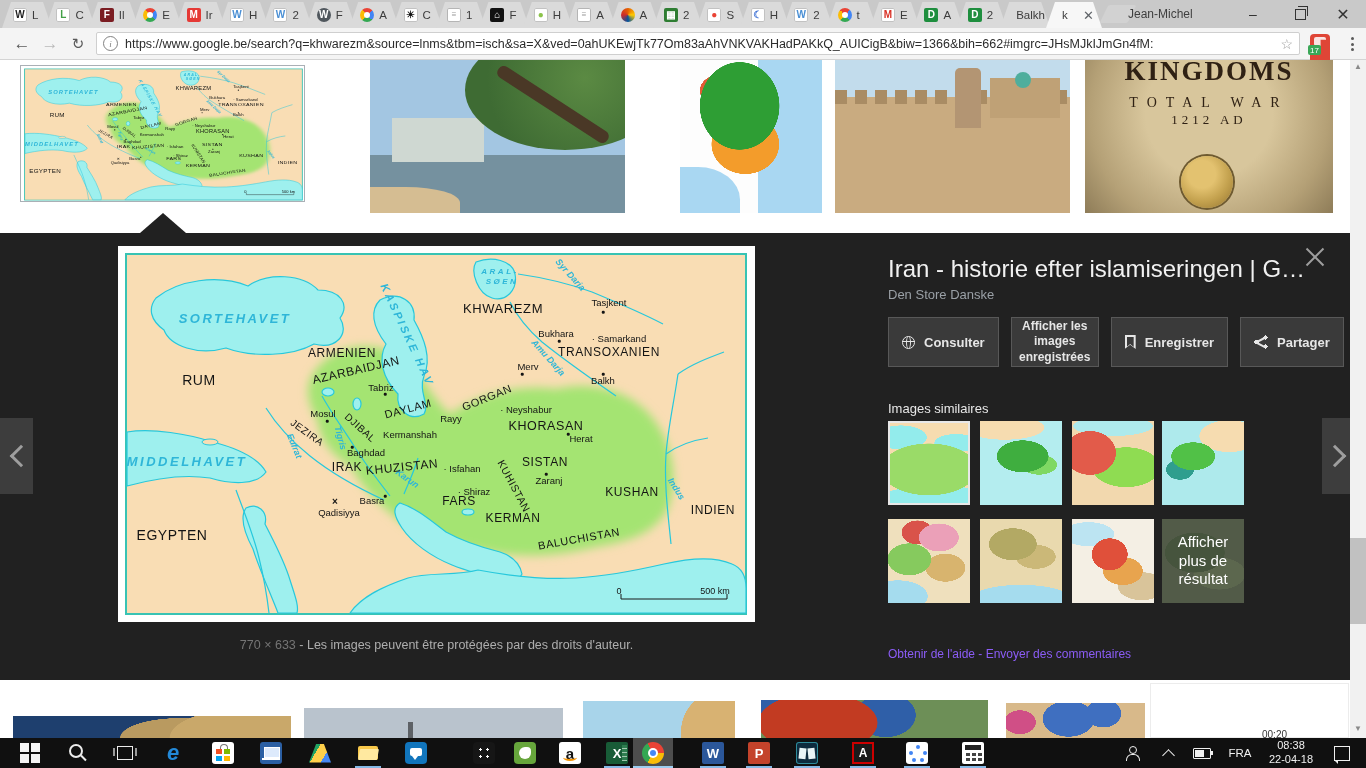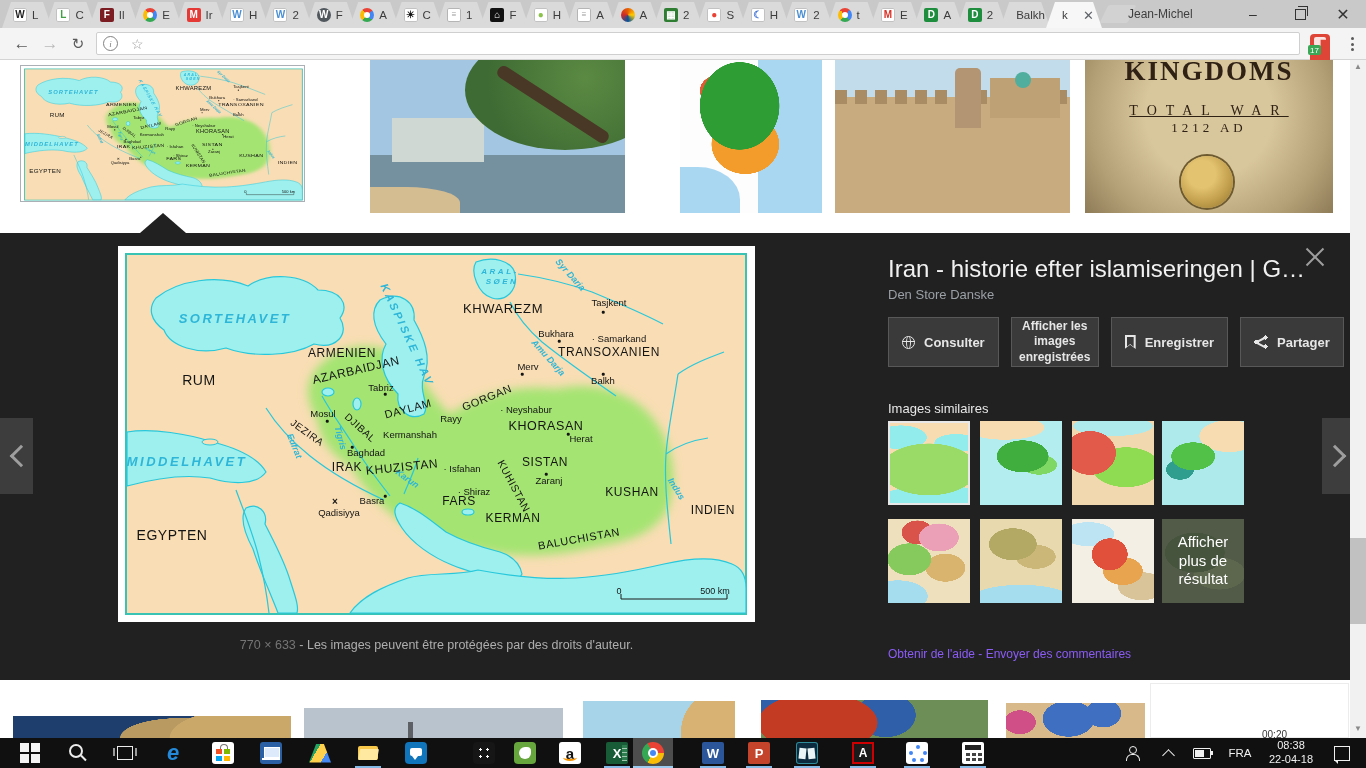--- a/index.html
+++ b/index.html
@@ -67,21 +67,21 @@
   .tt-khiva{left:835px;top:0;width:235px;height:153px;background:linear-gradient(180deg,#c2dcec 0 24%,#c9ab80 24% 100%);}
   .khiva-cren{position:absolute;left:0;top:30px;width:235px;height:14px;
       background:repeating-linear-gradient(90deg,#a98c64 0 12px,transparent 12px 20px);}
   .khiva-tower{position:absolute;left:120px;top:8px;width:26px;height:60px;background:#b39573;border-radius:5px 5px 0 0;}
   .khiva-bldg{position:absolute;right:10px;top:18px;width:70px;height:40px;background:#bfa176;}
   .khiva-dome{position:absolute;left:180px;top:12px;width:16px;height:16px;border-radius:50%;background:#4fae9d;}
   .tt-poster{left:1085px;top:0;width:248px;height:153px;background:radial-gradient(circle at 50% 35%,#d8c69c 0 40%,#b4a076 75%,#8e7c58 100%);
       text-align:center;font-family:"Liberation Serif",serif;color:#2f2114;}
   .poster-l1{font-size:27px;font-weight:bold;letter-spacing:2px;margin-top:-7px;}
   .poster-l2{font-size:27px;font-weight:bold;letter-spacing:2px;margin-top:-4px;}
-  .poster-l3{font-size:14px;letter-spacing:9px;margin-top:16px;text-decoration:underline;}
+  .poster-l3{font-size:14px;letter-spacing:9px;margin-top:8px;}
   .poster-l4{font-size:13px;letter-spacing:4px;margin-top:1px;}
   .poster-coin{position:absolute;left:96px;top:96px;width:52px;height:52px;border-radius:50%;
       background:radial-gradient(circle at 40% 35%,#e3c270 0 30%,#c3a14e 60%,#92722f 100%);box-shadow:0 0 0 2px #6e5a30;}
   .pointer{position:absolute;left:140px;top:153px;width:0;height:0;border-left:23px solid transparent;
       border-right:23px solid transparent;border-bottom:20px solid #212121;}
 
   
   .panel{position:absolute;left:0;top:233px;width:1366px;height:447px;background:#212121;}
   .panel-close{position:absolute;left:1300px;top:10px;width:30px;height:30px;}
   .panel-close i{position:absolute;left:3px;top:13px;width:24px;height:2px;background:#9e9e9e;}
@@ -339,20 +339,21 @@
     </div>
   <div class="win-ctrl wc-close">✕</div>
 </div>
 
 <div class="toolbar">
   <div class="nav-ic" style="left:8px">←</div>
   <div class="nav-ic" style="left:36px;color:#b9b9b9">→</div>
   <div class="nav-ic" style="left:64px;font-size:15px">↻</div>
   <div class="omnibox">
     <span class="info-ic">i</span>
+    <span class="url-text">https://www.google.be/search?q=khwarezm&amp;source=lnms&amp;tbm=isch&amp;sa=X&amp;ved=0ahUKEwjTk77Om83aAhVNKVAKHadPAKkQ_AUICigB&amp;biw=1366&amp;bih=662#imgrc=JHsMJkIJmGn4fM:</span>
     <span class="star-ic">☆</span>
   </div>
   <div class="ext-ic">
     <span class="ext-badge">17</span>
   </div>
   <div class="menu-dots">
       <i></i>
       <i></i>
       <i></i>
     </div>

